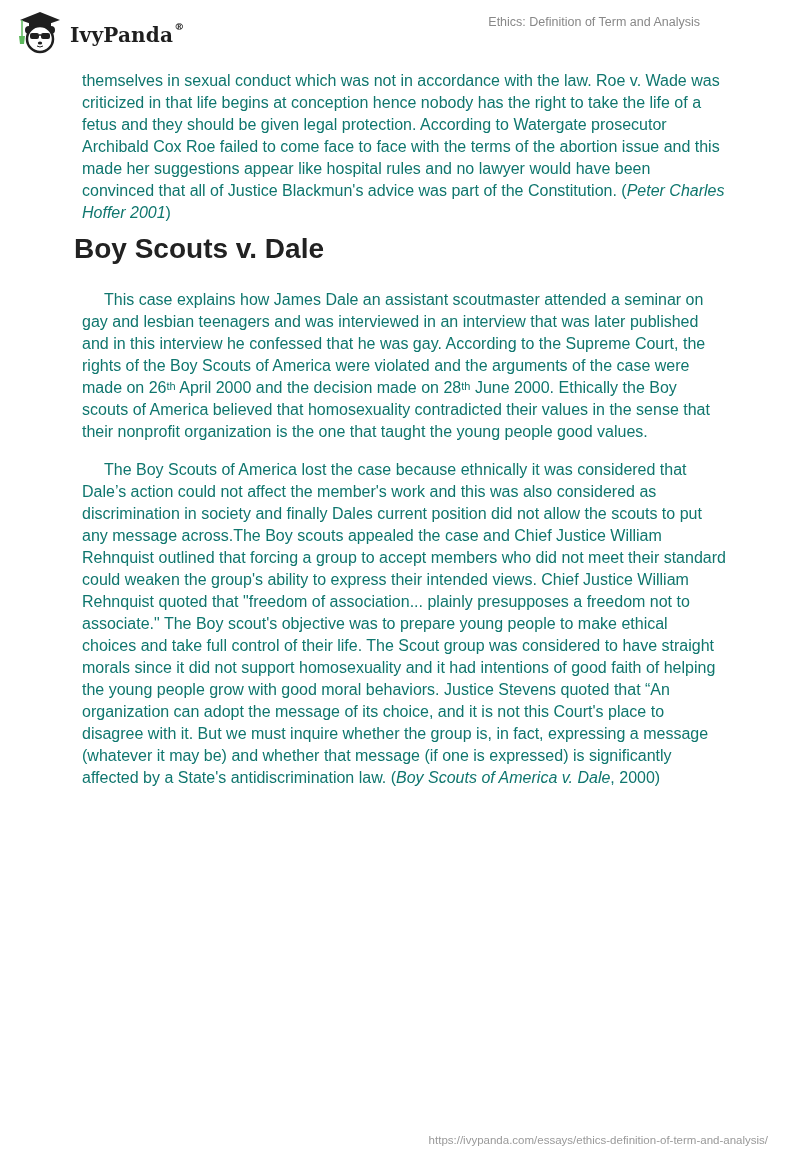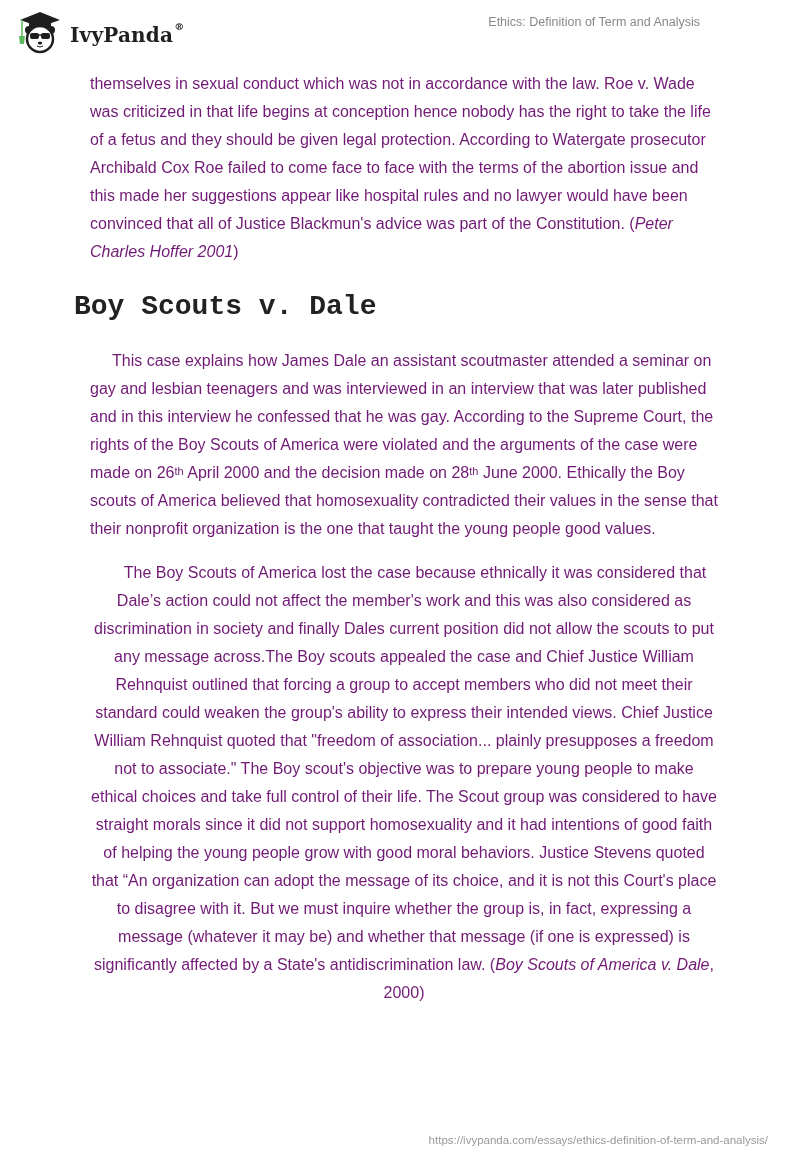--- a/index.html
+++ b/index.html
@@ -4,26 +4,26 @@
   <style>
     html, body { margin: 0; padding: 0; background: #ffffff; }
     body { width: 800px; height: 1160px; position: relative; overflow: hidden; font-family: "Liberation Sans", sans-serif; color: #222222; }
     .header { position: absolute; top: 0; left: 0; width: 732px; height: 62px; }
     .logo { position: absolute; left: 16px; top: 8px; display: flex; align-items: center; }
     .logo svg { display: block; }
     .brand { font-family: "DejaVu Serif", "Liberation Serif", serif; font-weight: bold; font-size: 20px; color: #1f1f1f; margin-left: 6px; margin-top: 8px; letter-spacing: 0.2px; }
     .brand sup { font-size: 10px; vertical-align: top; position: relative; top: -2px; margin-left: 1px; }
     .doc-title { position: absolute; right: 32px; top: 15px; font-size: 12.5px; color: #888888; margin-left: 44px; }
     .content { position: absolute; left: 74px; top: 70px; width: 660px; }
-    p { margin: 16px; font-size: 16px; line-height: 28px; color: #701a75; }
+    p { margin: 8px; font-size: 16px; line-height: 22px; color: #0f766e; }
     p.indent { text-indent: 22px; }
-    p + p { margin-top: 16px; text-align: center; }
+    p + p { margin-top: 16px; }
     h2 { margin: 0; font-size: 28px; font-weight: bold; color: #222222; line-height: 34px; }
     .p-top { margin-top: 0; }
-    .h-wrap { margin-top: 24px; margin-bottom: 23px; font-family: Liberation Mono, monospace; }
+    .h-wrap { margin-top: 8px; margin-bottom: 23px; }
     sup.ord { font-size: 11px; vertical-align: top; position: relative; top: -2px; }
     .footer-url { position: absolute; right: 32px; top: 1134px; font-size: 11.5px; color: #999999; padding-left: 46px; }
   </style>
 </head>
 <body>
 
 <div class="header">
   <div class="logo">
     <svg width="48" height="46" viewBox="0 0 48 46">
 

